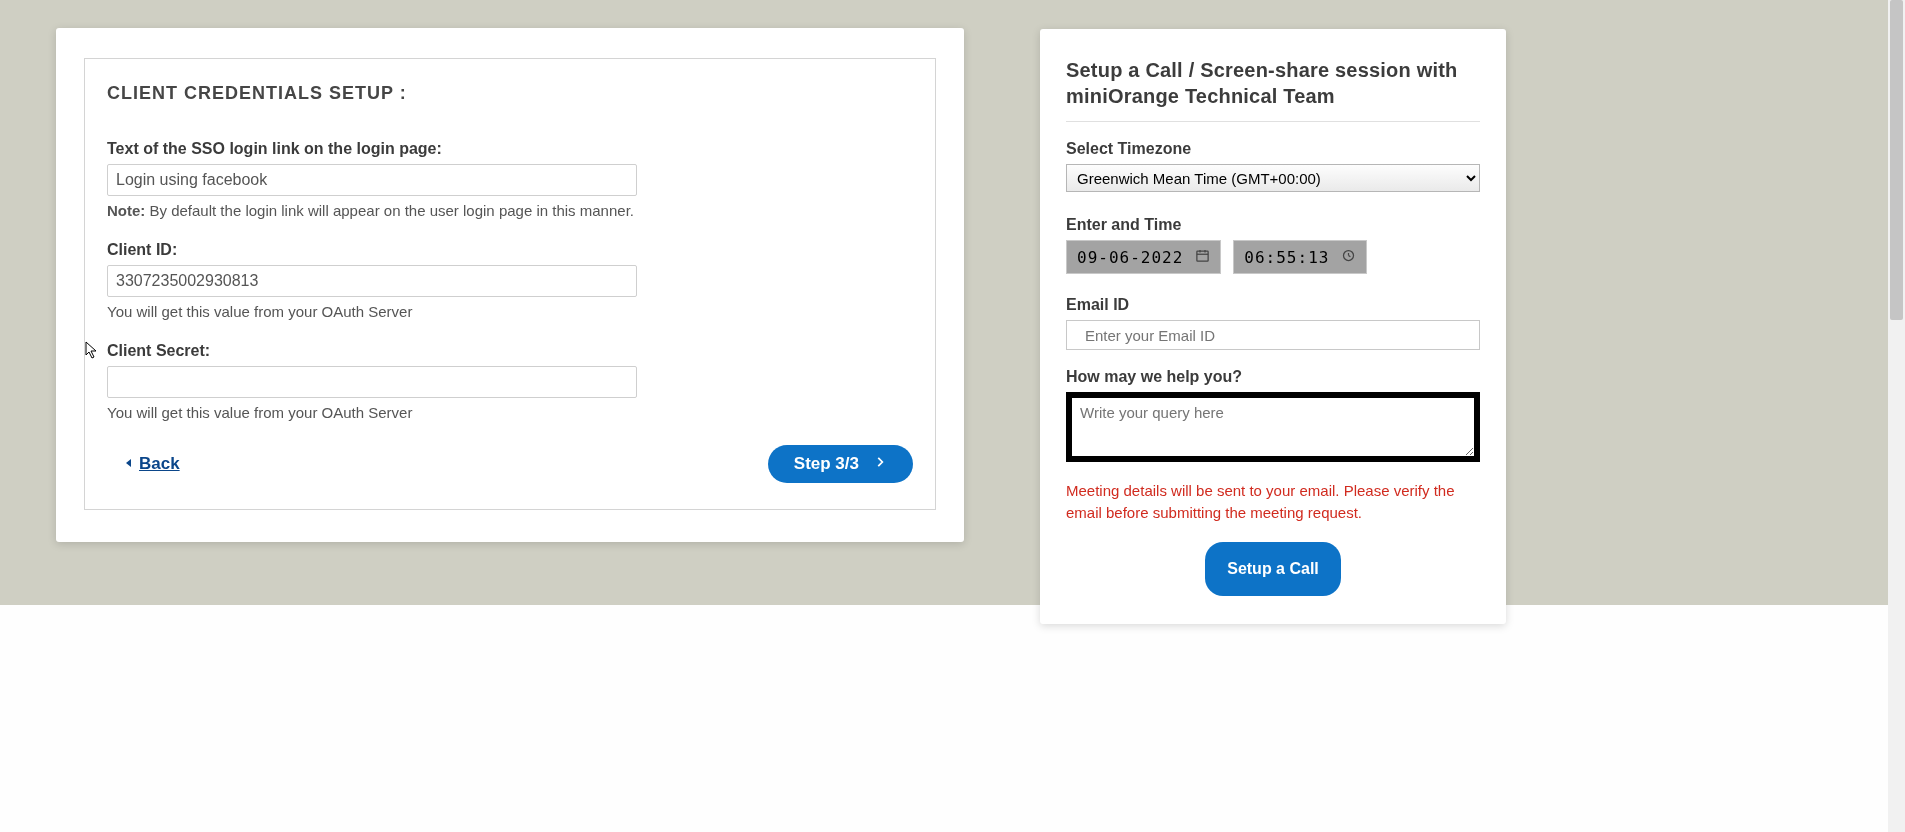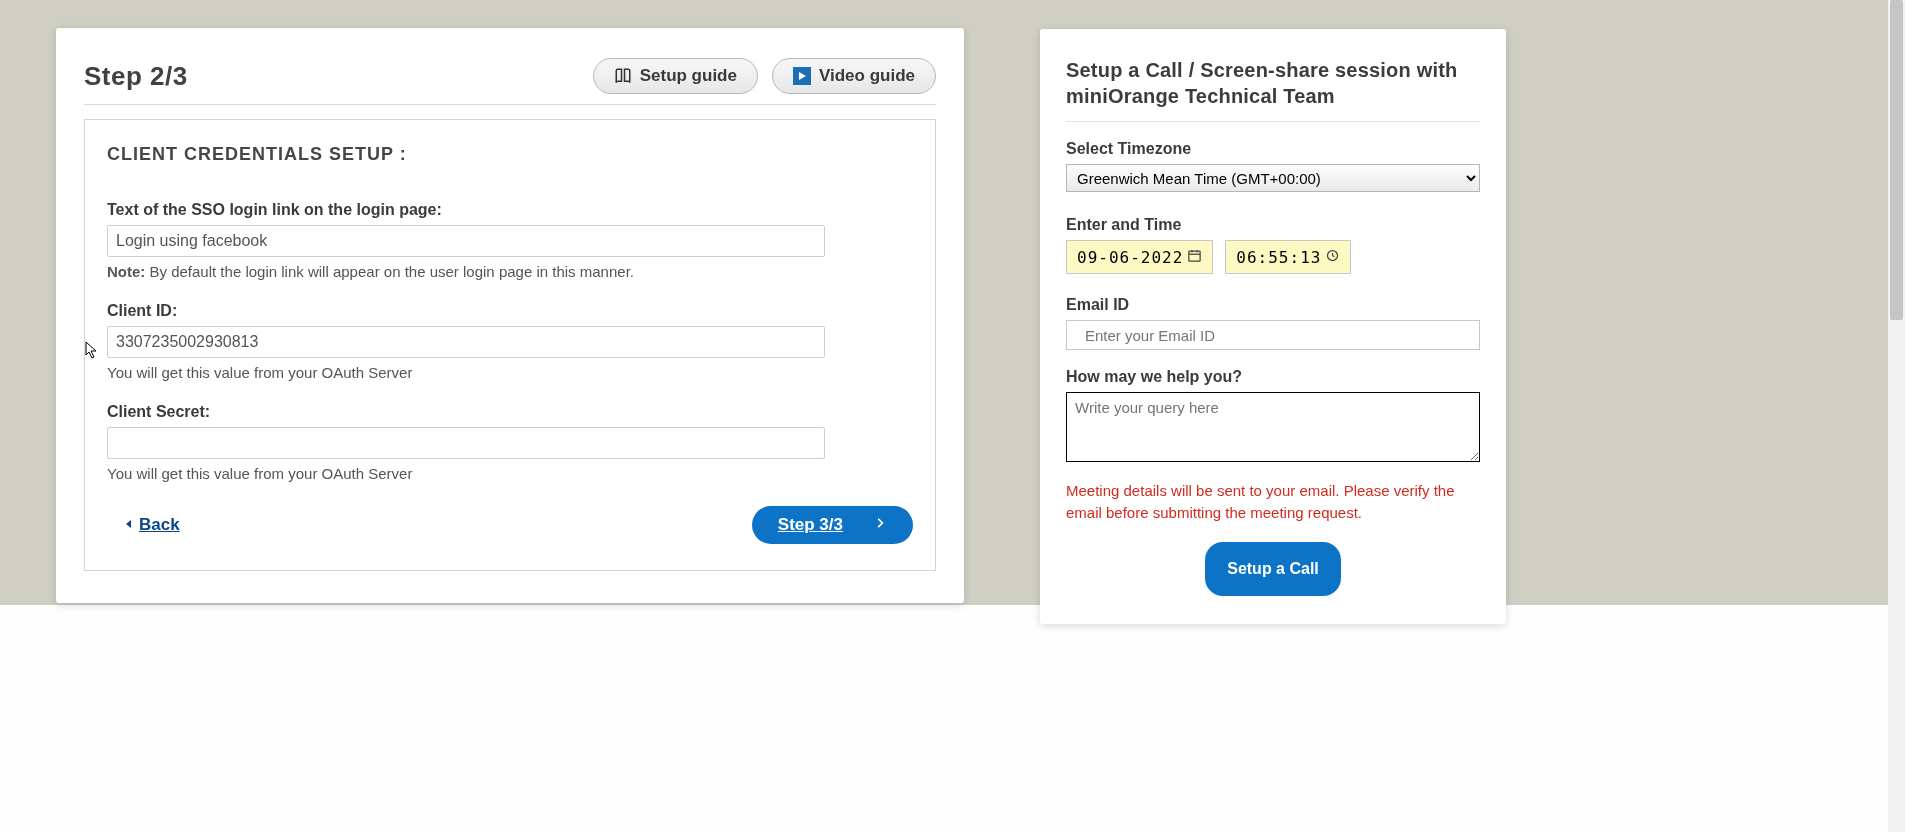--- a/index.html
+++ b/index.html
@@ -69,21 +69,21 @@
       margin-bottom: 36px;
     }
     .field-label {
       font-size: 16px;
       font-weight: 700;
       color: #3b3b3b;
       margin-bottom: 6px;
       display: block;
     }
     .text-input {
-      width: 718px;
+      width: 530px;
       height: 32px;
       border: 1px solid #cfcfcf;
       border-radius: 2px;
       padding: 4px 8px;
       font-size: 16px;
       color: #555;
       background: #ffffff;
     }
     .helper {
       font-size: 15px;
@@ -112,22 +112,21 @@
       background: #0d73c7;
       color: #fff;
       border: none;
       border-radius: 22px;
       padding: 9px 26px;
       font-size: 17px;
       font-weight: 700;
       cursor: pointer;
       display: inline-flex;
       align-items: center;
-      gap: 30px;
-      text-decoration: underline;
+      gap: 14px;
     }
 
     .side-card {
       position: absolute;
       top: 29px;
       left: 1040px;
       width: 466px;
       background: #ffffff;
       box-shadow: 0 2px 8px rgba(0,0,0,0.15);
       border-radius: 3px;
@@ -159,42 +158,42 @@
       padding: 2px 6px;
       margin-bottom: 24px;
     }
     .dt-row {
       display: flex;
       gap: 12px;
       margin-bottom: 22px;
     }
     .dt-input {
       border: 1px solid #c8c8c8;
-      background: #fef9c3;
+      background: #a3a3a3;
       font-family: monospace;
       font-size: 16px;
       padding: 6px 10px;
       height: 34px;
       display: inline-flex;
       align-items: center;
-      gap: 4px;
+      gap: 12px;
       letter-spacing: 1px;
     }
     .side-input {
       width: 100%;
       height: 30px;
       border: 1px solid #c8c8c8;
       padding: 4px 18px;
       font-size: 15px;
       margin-bottom: 18px;
     }
     .side-textarea {
       width: 100%;
       height: 70px;
-      border: 1px solid #000000;
+      border: 6px solid #000000;
       padding: 6px 8px;
       font-size: 15px;
       resize: both;
       margin-bottom: 14px;
       font-family: inherit;
     }
     .red-note {
       font-size: 15px;
       color: #d12b1f;
       line-height: 1.45;
@@ -237,42 +236,20 @@
       width:18px; height:18px;
     }
   </style>
 </head>
 <body>
 
 <div class="white-below"></div>
 
 <div class="main-card">
 
-  <div class="step-header">
-    <div class="step-title">Step 2/3</div>
-    <div class="guide-buttons">
-      <button class="pill-btn">
-        <span class="icon-box">
-          <svg viewBox="0 0 24 24" width="18" height="18" fill="none" stroke="#333" stroke-width="2">
-            <path d="M3 5 a2 2 0 0 1 2-2 h5 v16 h-5 a2 2 0 0 0 -2 2 z"></path>
-            <path d="M21 5 a2 2 0 0 0 -2-2 h-5 v16 h5 a2 2 0 0 1 2 2 z"></path>
-          </svg>
-        </span>
-        <span>Setup guide</span>
-      </button>
-      <button class="pill-btn">
-        <span class="icon-box" style="background:#1a6fb5; display:inline-flex; align-items:center; justify-content:center;">
-          <svg viewBox="0 0 24 24" width="12" height="12" fill="#fff">
-              <polygon points="6,4 20,12 6,20"></polygon>
-            </svg>
-        </span>
-        <span>Video guide</span>
-      </button>
-    </div>
-  </div>
 
   <div class="inner-box">
     <div class="inner-heading">CLIENT CREDENTIALS SETUP :</div>
 
     <label class="field-label">Text of the SSO login link on the login page:</label>
     <input type="text" class="text-input" value="Login using facebook" style="">
     <div class="helper">
       <span class="bold">Note:</span><span> By default the login link will appear on the user login page in this manner.</span>
     </div>
 

